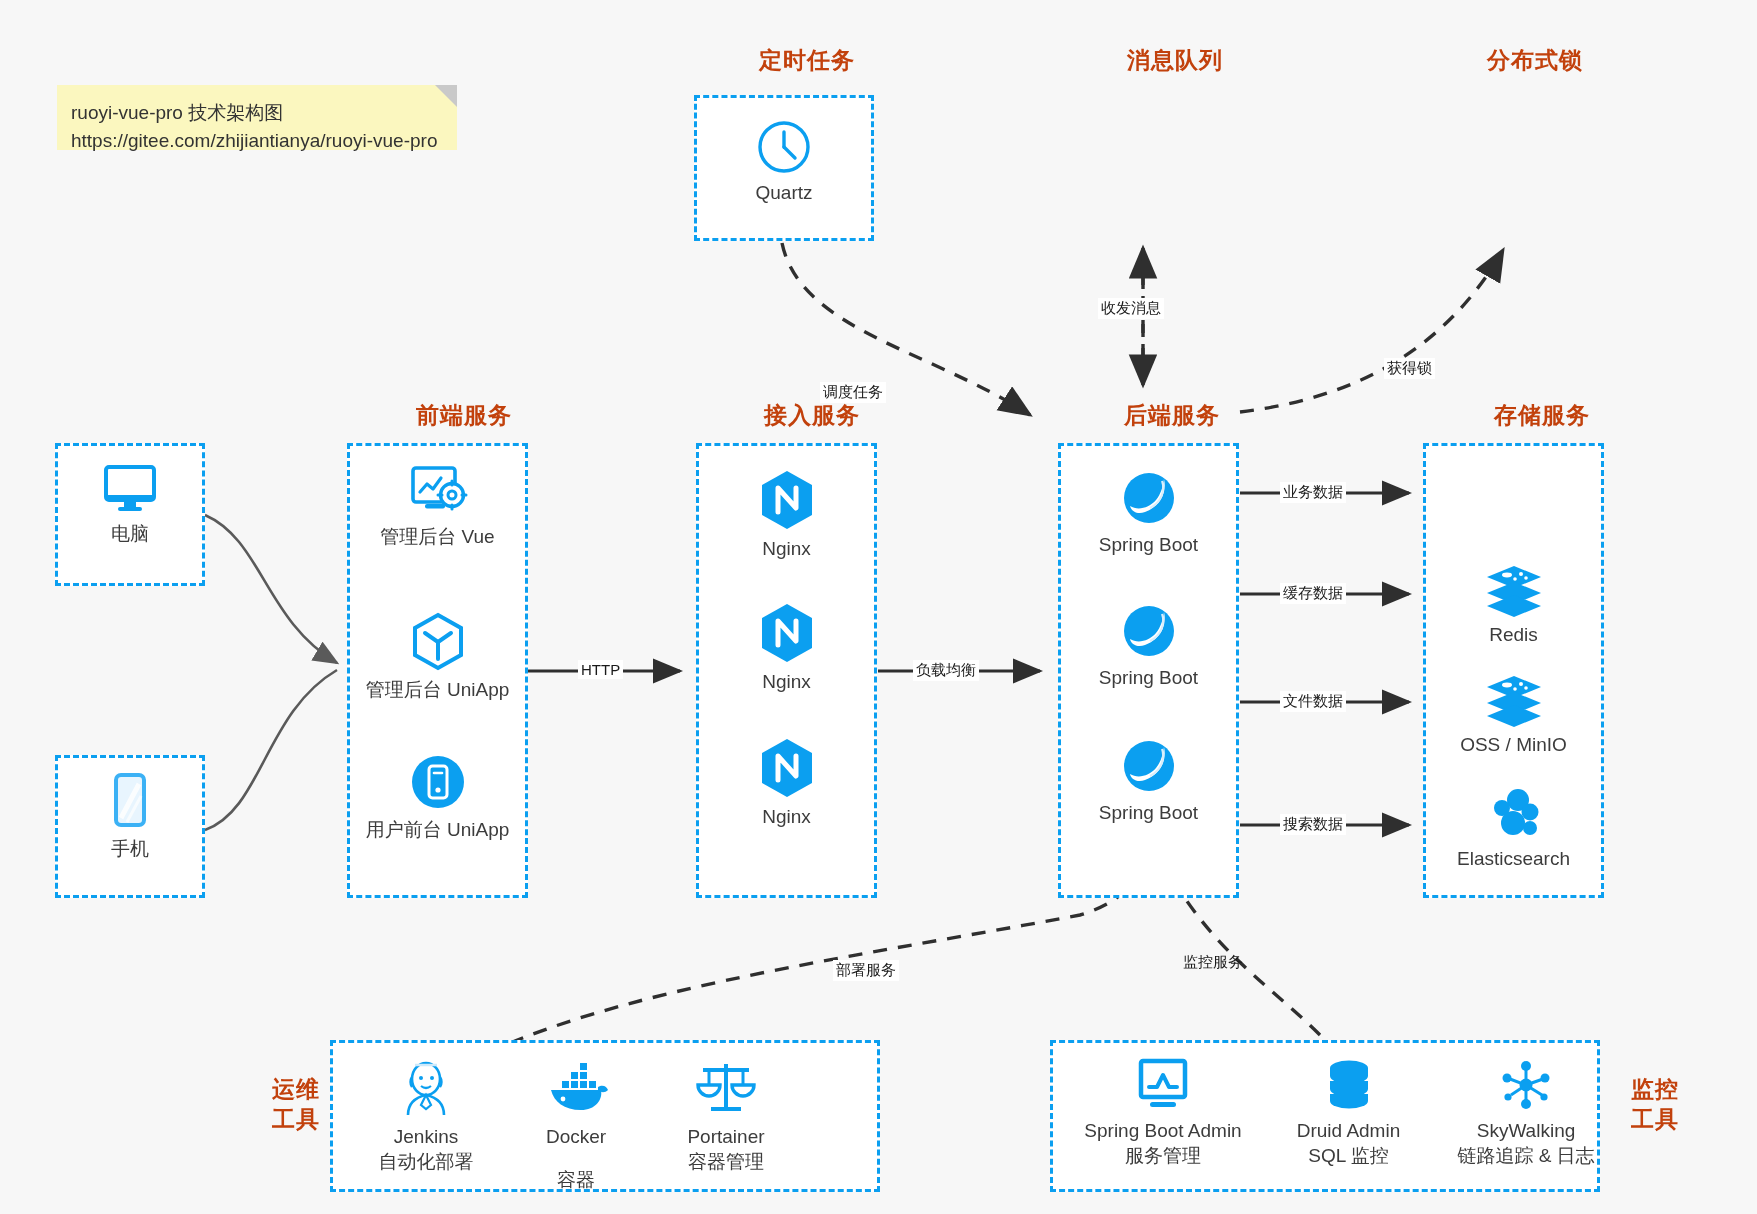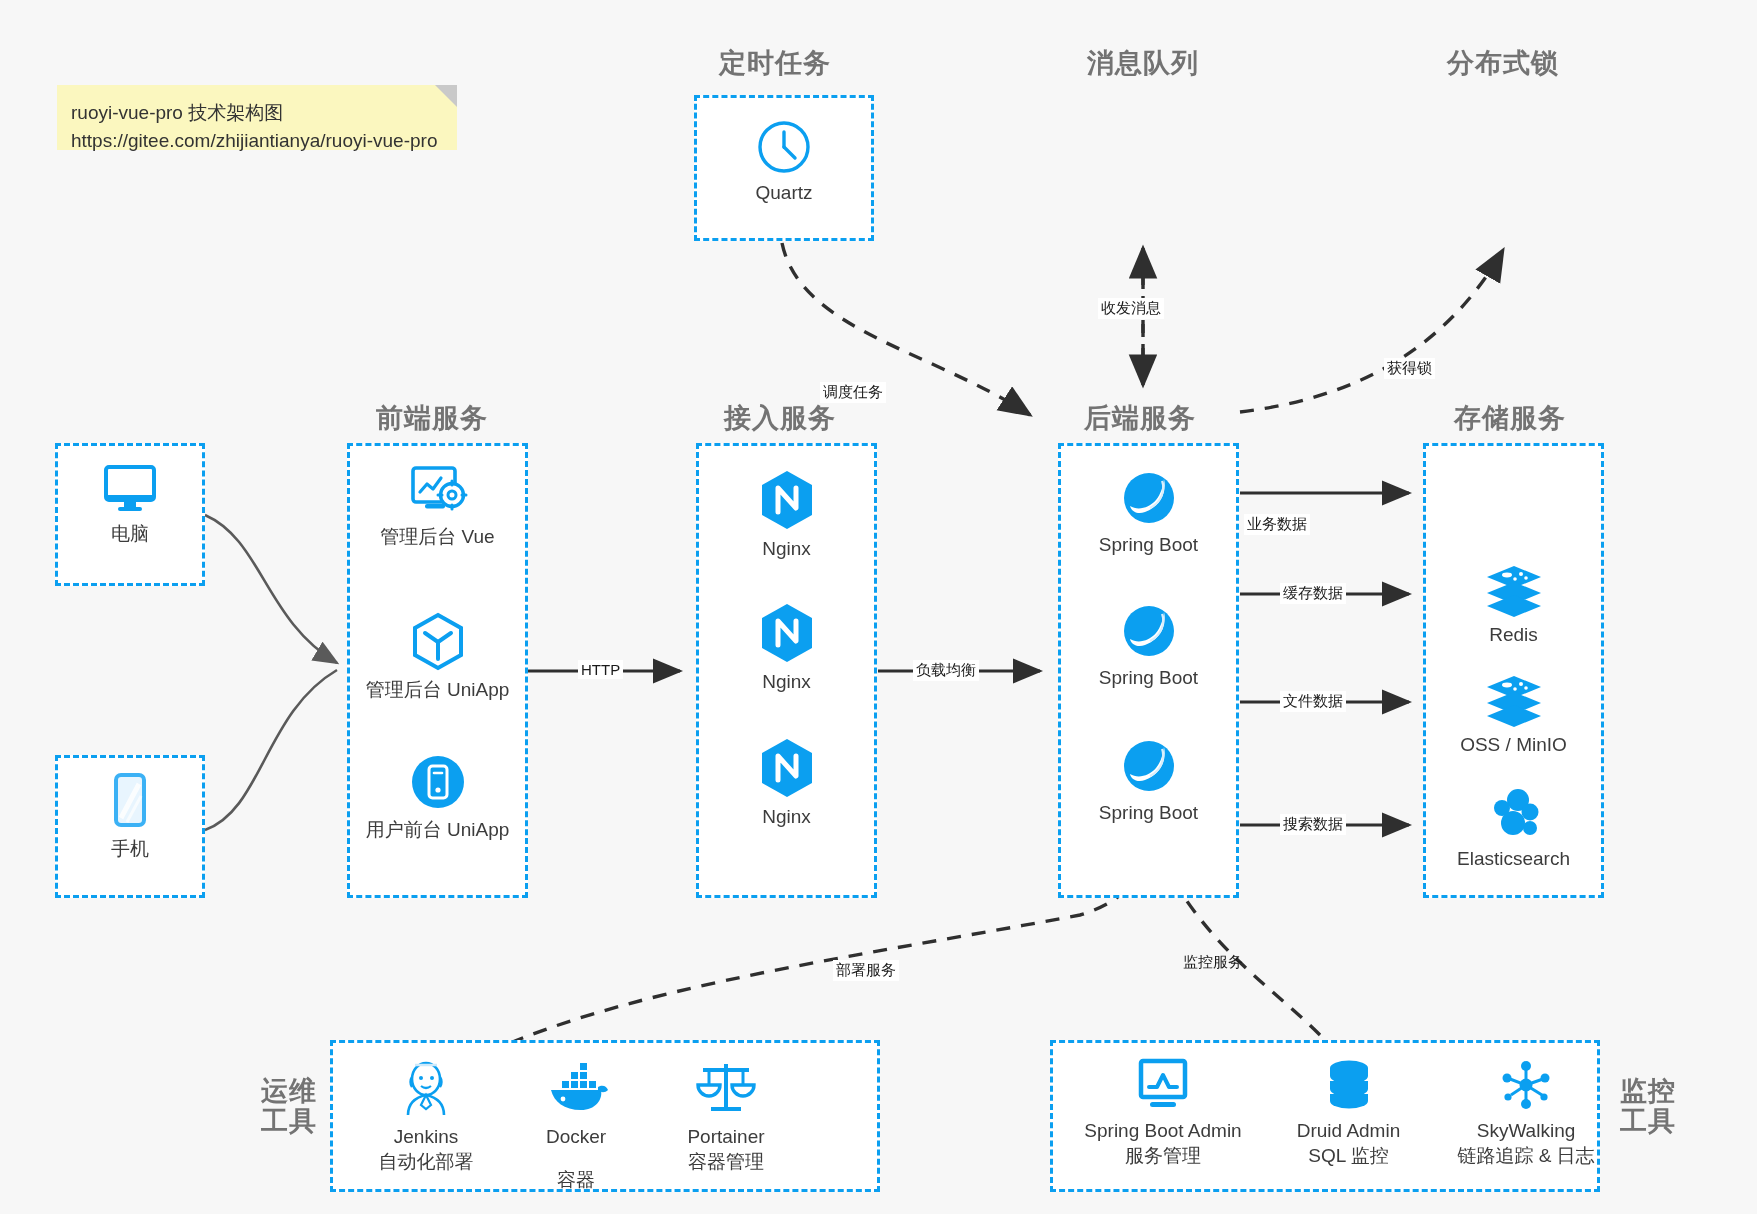--- a/index.html
+++ b/index.html
@@ -7,22 +7,22 @@
     width:1757px;height:1214px;
     background:#f7f7f7;
     font-family:"Liberation Sans","DejaVu Sans",sans-serif;
     position:relative;overflow:hidden;
   }
   .canvas{position:absolute;inset:0;}
   svg.wires{position:absolute;left:0;top:0;width:1757px;height:1214px;pointer-events:none;}
 
   
   .gtitle{
-    position:absolute;color:#737373;font-weight:bold;font-size:27px;
-    letter-spacing:1px;white-space:nowrap;text-align:center;
+    position:absolute;color:#c2410c;font-weight:bold;font-size:23px;
+    letter-spacing:1px;white-space:nowrap;text-align:right;
   }
   .gtitle.side{line-height:1.25;}
 
   
   .box{
     position:absolute;
     border:3px dashed #0b9ff0;
     background:#ffffff;
     box-sizing:border-box;
   }
@@ -111,21 +111,21 @@
 
     <path d="M1320,1035 C1270,985 1210,950 1163,862" fill="none" stroke="#2f2f2f" stroke-width="3.4" stroke-dasharray="14,11" marker-end="url(#ar)"></path>
   </svg>
 
   <div class="elabel" style="left:578px;top:660px;">HTTP</div>
   <div class="elabel" style="left:913px;top:660px;">负载均衡</div>
   <div class="elabel" style="left:820px;top:382px;">调度任务</div>
   <div class="elabel" style="left:1098px;top:298px;">收发消息</div>
   <div class="elabel" style="left:1384px;top:358px;">获得锁</div>
 
-  <div class="elabel" style="left:1244px;top:482px;margin-top:32px;">业务数据</div>
+  <div class="elabel" style="left:1280px;top:482px;">业务数据</div>
   <div class="elabel" style="left:1280px;top:583px;">缓存数据</div>
   <div class="elabel" style="left:1280px;top:691px;">文件数据</div>
   <div class="elabel" style="left:1280px;top:814px;">搜索数据</div>
 
   <div class="elabel" style="left:833px;top:960px;">部署服务</div>
   <div class="elabel nb" style="left:1180px;top:952px;">监控服务</div>
 
   <div class="gtitle" style="left:695px;top:45px;width:160px;">定时任务</div>
   <div class="gtitle" style="left:1063px;top:45px;width:160px;">消息队列</div>
   <div class="gtitle" style="left:1423px;top:45px;width:160px;">分布式锁</div>

